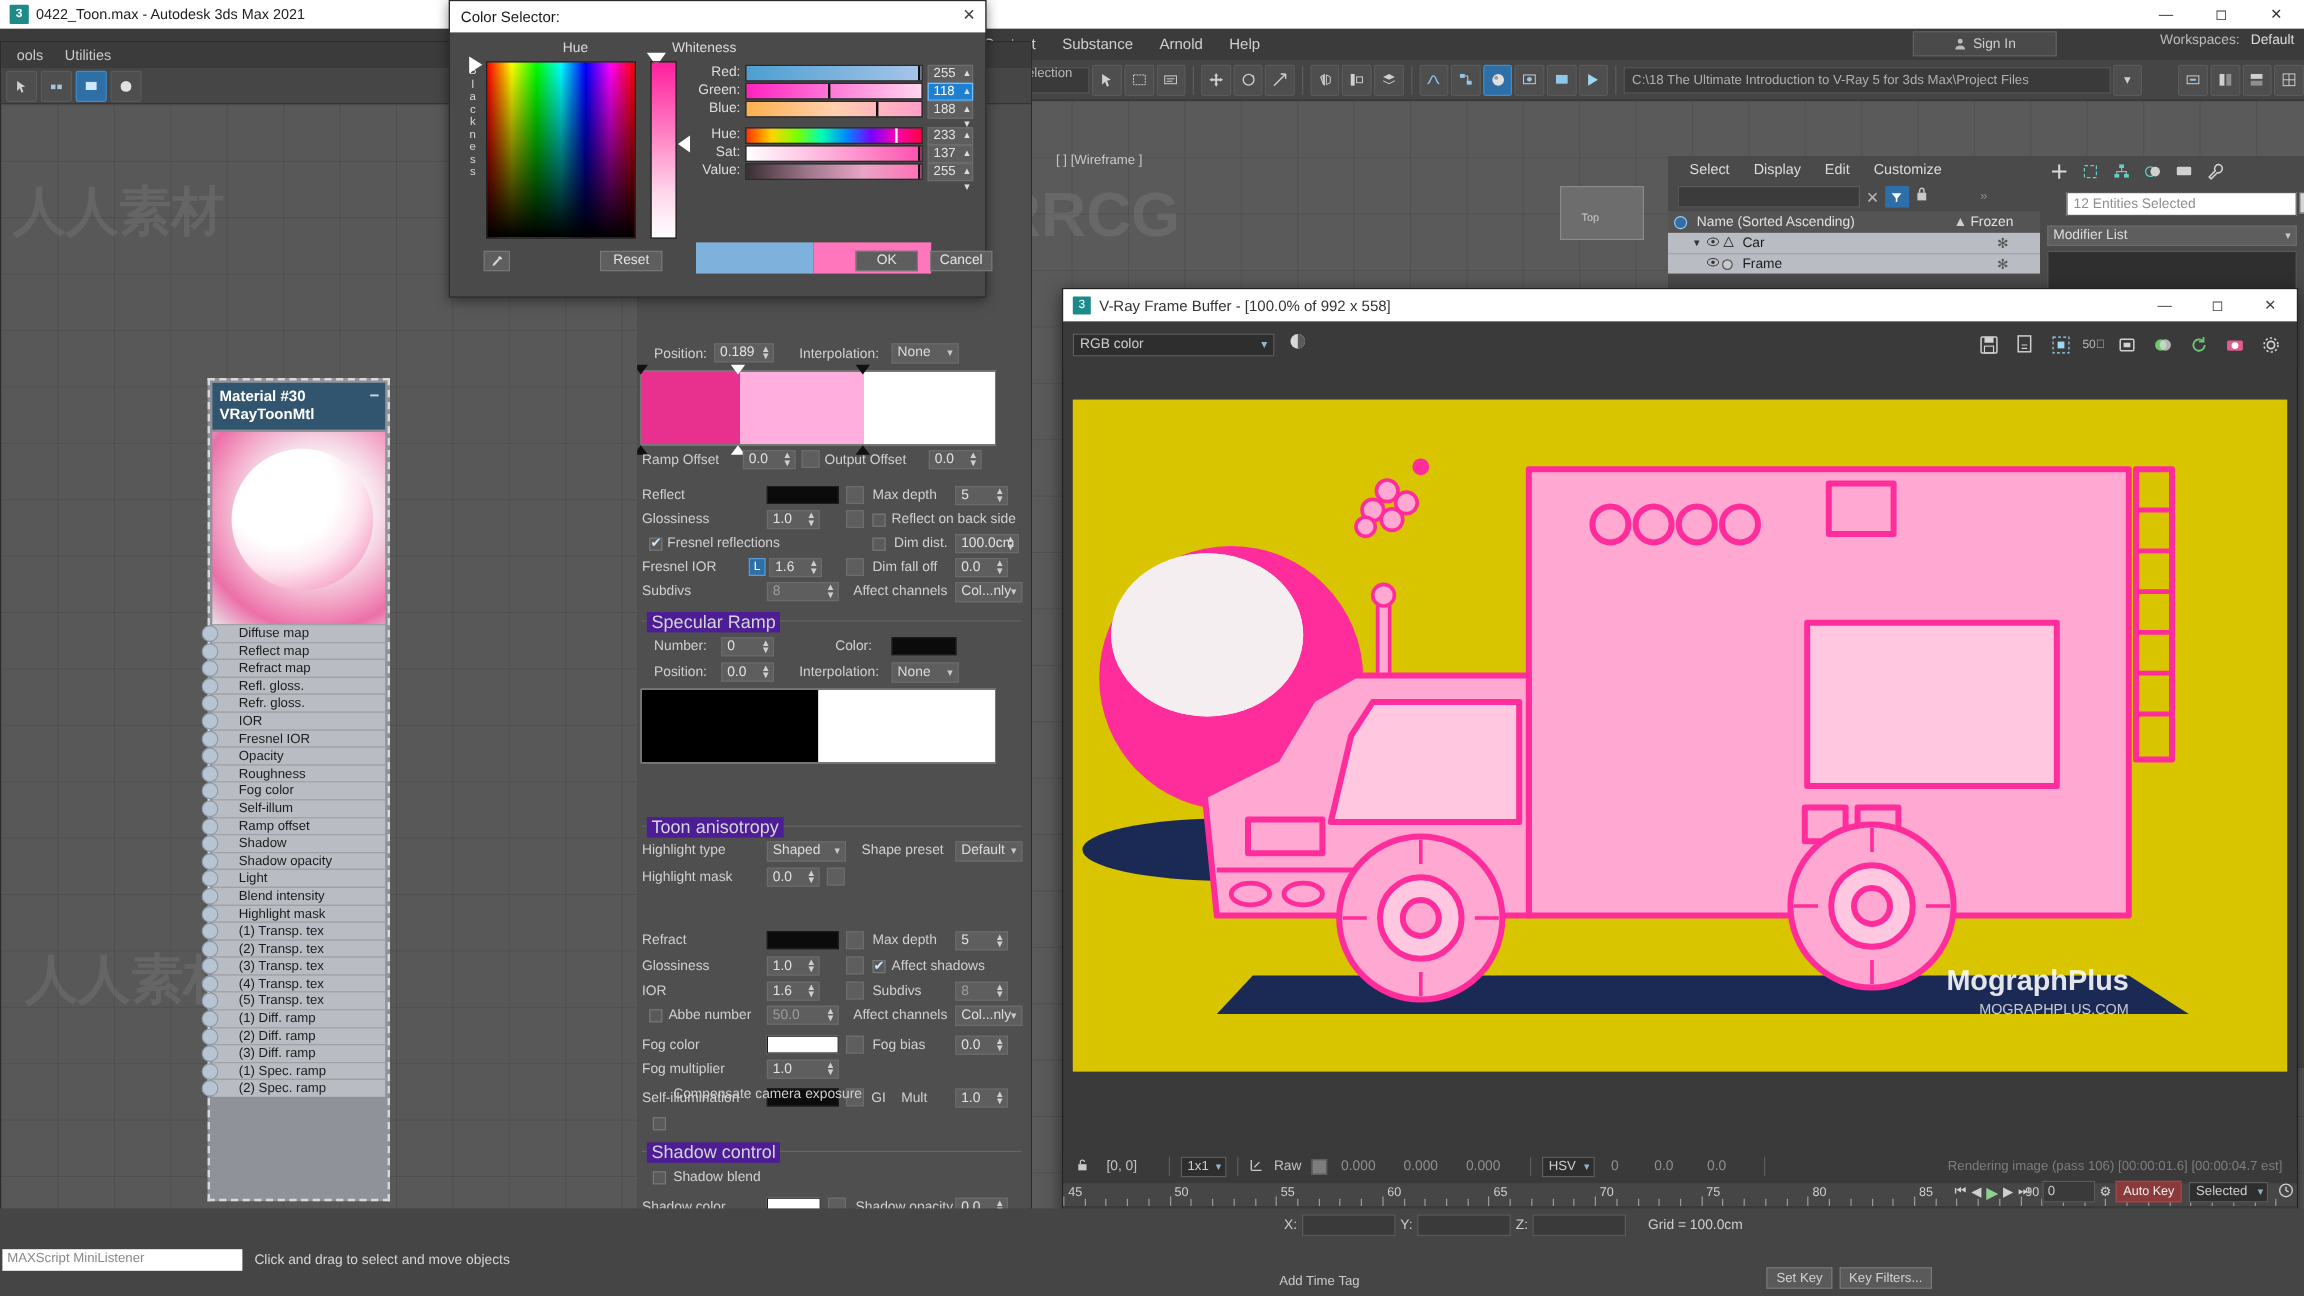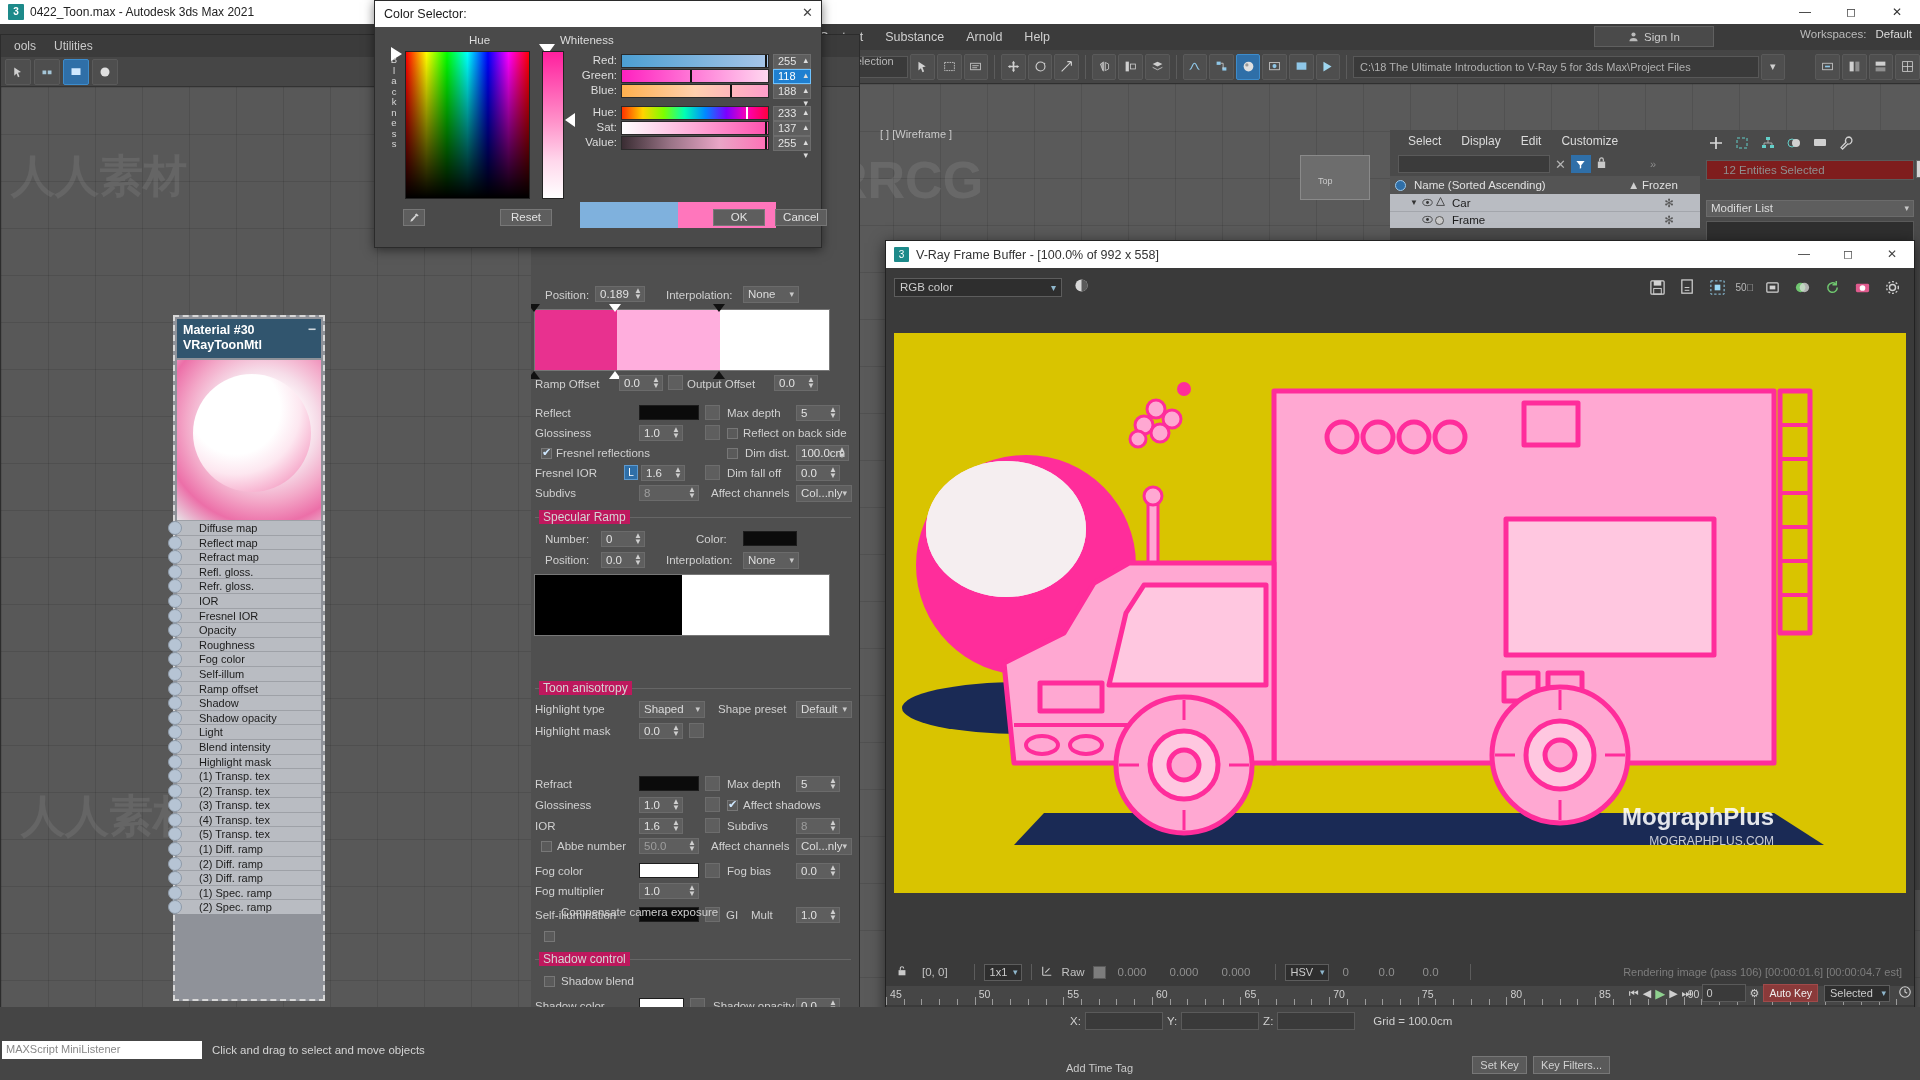--- a/index.html
+++ b/index.html
@@ -158,21 +158,21 @@
   .swatch { border:1px solid #1d1d1d; display:inline-block; }
   .mbtn { width:15px; height:15px; background:#5e5e5e; border:1px solid #6d6d6d; display:inline-block; }
   .cb { width:11px; height:11px; background:#5a5a5a; border:1px solid #777; display:inline-block; position:relative;}
   .cb.on::after { content:"✔"; position:absolute; left:0px; top:-3px; font-size:11px; color:#cfe8ff;}
   .drop {
     background:#5e5e5e; border:1px solid #6b6b6b; color:#dcdcdc; height:17px;
     font-size:11.5px; line-height:15px; padding-left:4px; position:relative;
   }
   .drop::after { content:"▾"; position:absolute; right:4px; top:0px; font-size:9px; color:#c8c8c8;}
   .grp { border-top:1px solid #666; position:absolute; }
-  .grplbl { position:absolute; font-size:12px; color:#d4d4d4; background:#be185d; padding:0 4px;}
+  .grplbl { position:absolute; font-size:15px; color:#d4d4d4; background:#4c1d95; padding:0 4px;}
 
   
   .ramp { position:absolute; border:1px solid #777; }
   .rmark { position:absolute; width:0;height:0;border-left:6px solid transparent;border-right:6px solid transparent; }
 
   
   #colorsel {
     left:374px; top:0px; width:448px; height:248px;
     background:#4a4a4a; border:1px solid #2b2b2b;
     box-shadow:0 2px 10px rgba(0,0,0,.5);
@@ -570,25 +570,25 @@
       <svg width="16" height="16" viewBox="0 0 16 16">
           <rect x="2" y="4" width="12" height="7" rx="1" fill="#d0d0d0"></rect>
         </svg>
       </div>
     <div class="vtb">
       <svg width="16" height="16" viewBox="0 0 16 16">
           <path d="M11 2a3.5 3.5 0 00-3 5.3L3 12.4l1.6 1.6 5.1-5A3.5 3.5 0 1011 2z" fill="none" stroke="#d0d0d0" stroke-width="1.3"></path>
         </svg>
       </div>
   </div>
-  <div style="margin:4px 6px 0 6px;height:20px;background:#7f1d1d;border:1px solid #5a5a5a;color:#8f8f8f;font-size:11.5px;line-height:18px;padding-left:16px;position:relative;">
+  <div style="margin:4px 6px 0 22px;height:20px;background:#ffffff;border:1px solid #5a5a5a;color:#8f8f8f;font-size:11.5px;line-height:18px;padding-left:5px;position:relative;">
     <span>12 Entities Selected</span>
     <span style="position:absolute;right:-20px;top:-1px;width:17px;height:18px;background:#d6d6d6;border:1px solid #666;"></span>
   </div>
-  <div style="margin:20px 6px 0 6px;" class="drop">
+  <div style="margin:8px 6px 0 6px;" class="drop">
     <span>Modifier List</span>
   </div>
   <div style="margin:4px 6px 0 6px;height:82px;background:#2f2f2f;border:1px solid #5a5a5a;"></div>
 </div>
 
 <div id="sme" class="abs">
   <div id="sme-menu">
     <div style="width:4px"></div>
     <div class="mi">ools</div>
     <div class="mi">Utilities</div>

